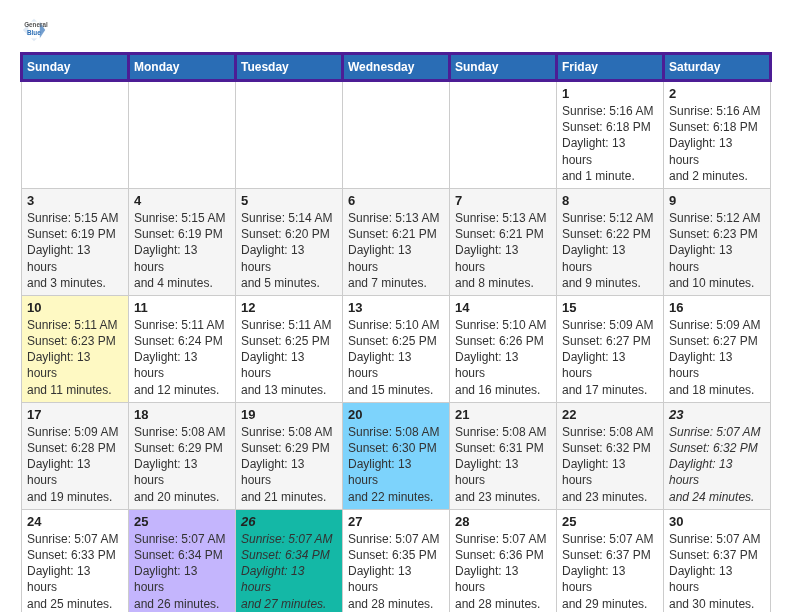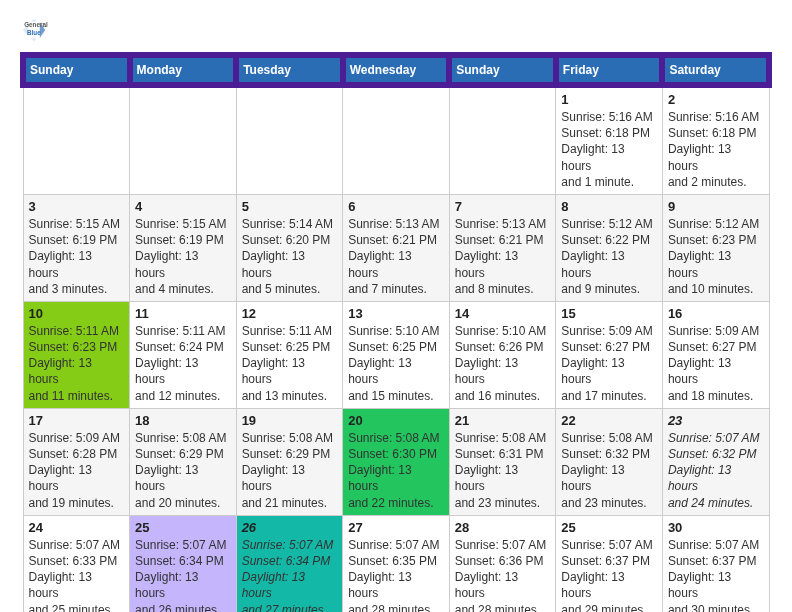--- a/index.html
+++ b/index.html
@@ -42,21 +42,21 @@
       border-collapse: collapse;
       font-size: 11px;
     }
     .calendar th {
       background: #2a6db5;
       color: #fff;
       padding: 5px 4px;
       text-align: left;
       font-size: 12px;
       font-weight: bold;
-      border: 6px solid #4c1d95;
+      border: 3px solid #4c1d95;
     }
     .calendar td {
       width: 14.28%;
       vertical-align: top;
       padding: 4px 5px;
       border: 1px solid #ccc;
       min-height: 80px;
       height: 80px;
       background: #fff;
     }
@@ -154,21 +154,21 @@
         <td style="background: rgb(245, 245, 245);">
           <span class="day-number">8</span>
           <div class="day-info">Sunrise: 5:12 AM<br>Sunset: 6:22 PM<br>Daylight: 13 hours<br>and 9 minutes.</div>
         </td>
         <td style="background: rgb(245, 245, 245);">
           <span class="day-number">9</span>
           <div class="day-info">Sunrise: 5:12 AM<br>Sunset: 6:23 PM<br>Daylight: 13 hours<br>and 10 minutes.</div>
         </td>
       </tr>
       <tr>
-        <td style="background: #84cc16; margin-left: 40px;">
+        <td style="background: #fef9c3; margin-left: 40px;">
           <span class="day-number">10</span>
           <div class="day-info">Sunrise: 5:11 AM<br>Sunset: 6:23 PM<br>Daylight: 13 hours<br>and 11 minutes.</div>
         </td>
         <td style="background: rgb(255, 255, 255);">
           <span class="day-number">11</span>
           <div class="day-info">Sunrise: 5:11 AM<br>Sunset: 6:24 PM<br>Daylight: 13 hours<br>and 12 minutes.</div>
         </td>
         <td style="background: rgb(255, 255, 255);">
           <span class="day-number">12</span>
           <div class="day-info">Sunrise: 5:11 AM<br>Sunset: 6:25 PM<br>Daylight: 13 hours<br>and 13 minutes.</div>
@@ -196,21 +196,21 @@
           <div class="day-info">Sunrise: 5:09 AM<br>Sunset: 6:28 PM<br>Daylight: 13 hours<br>and 19 minutes.</div>
         </td>
         <td style="background: rgb(245, 245, 245);">
           <span class="day-number">18</span>
           <div class="day-info">Sunrise: 5:08 AM<br>Sunset: 6:29 PM<br>Daylight: 13 hours<br>and 20 minutes.</div>
         </td>
         <td style="background: rgb(245, 245, 245);">
           <span class="day-number">19</span>
           <div class="day-info">Sunrise: 5:08 AM<br>Sunset: 6:29 PM<br>Daylight: 13 hours<br>and 21 minutes.</div>
         </td>
-        <td style="background: #22c55e;">
+        <td style="background: #7dd3fc;">
           <span class="day-number">20</span>
           <div class="day-info">Sunrise: 5:08 AM<br>Sunset: 6:30 PM<br>Daylight: 13 hours<br>and 22 minutes.</div>
         </td>
         <td style="background: rgb(245, 245, 245);">
           <span class="day-number">21</span>
           <div class="day-info">Sunrise: 5:08 AM<br>Sunset: 6:31 PM<br>Daylight: 13 hours<br>and 23 minutes.</div>
         </td>
         <td style="background: rgb(245, 245, 245);">
           <span class="day-number">22</span>
           <div class="day-info">Sunrise: 5:08 AM<br>Sunset: 6:32 PM<br>Daylight: 13 hours<br>and 23 minutes.</div>

